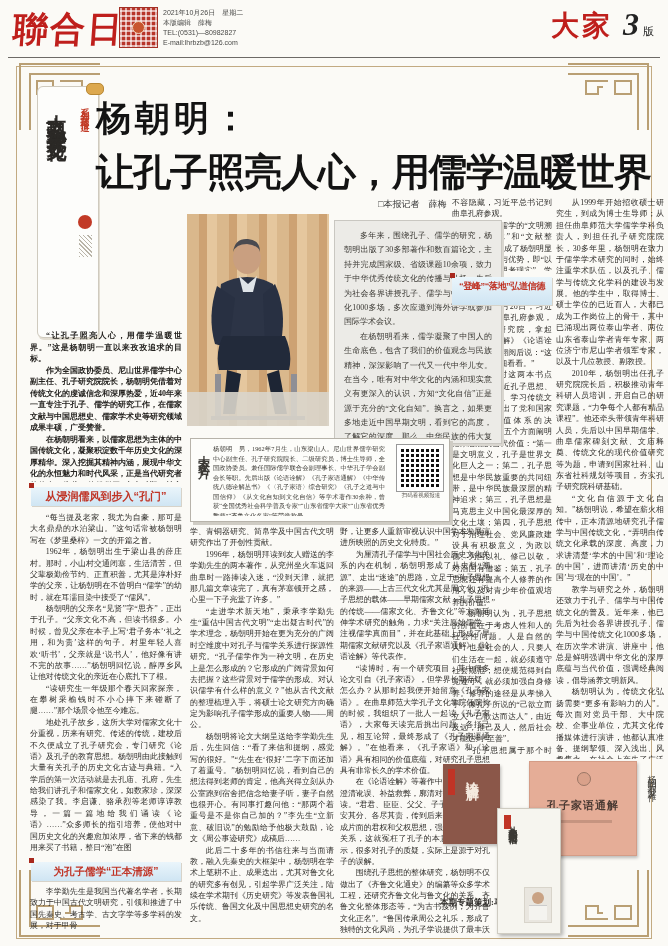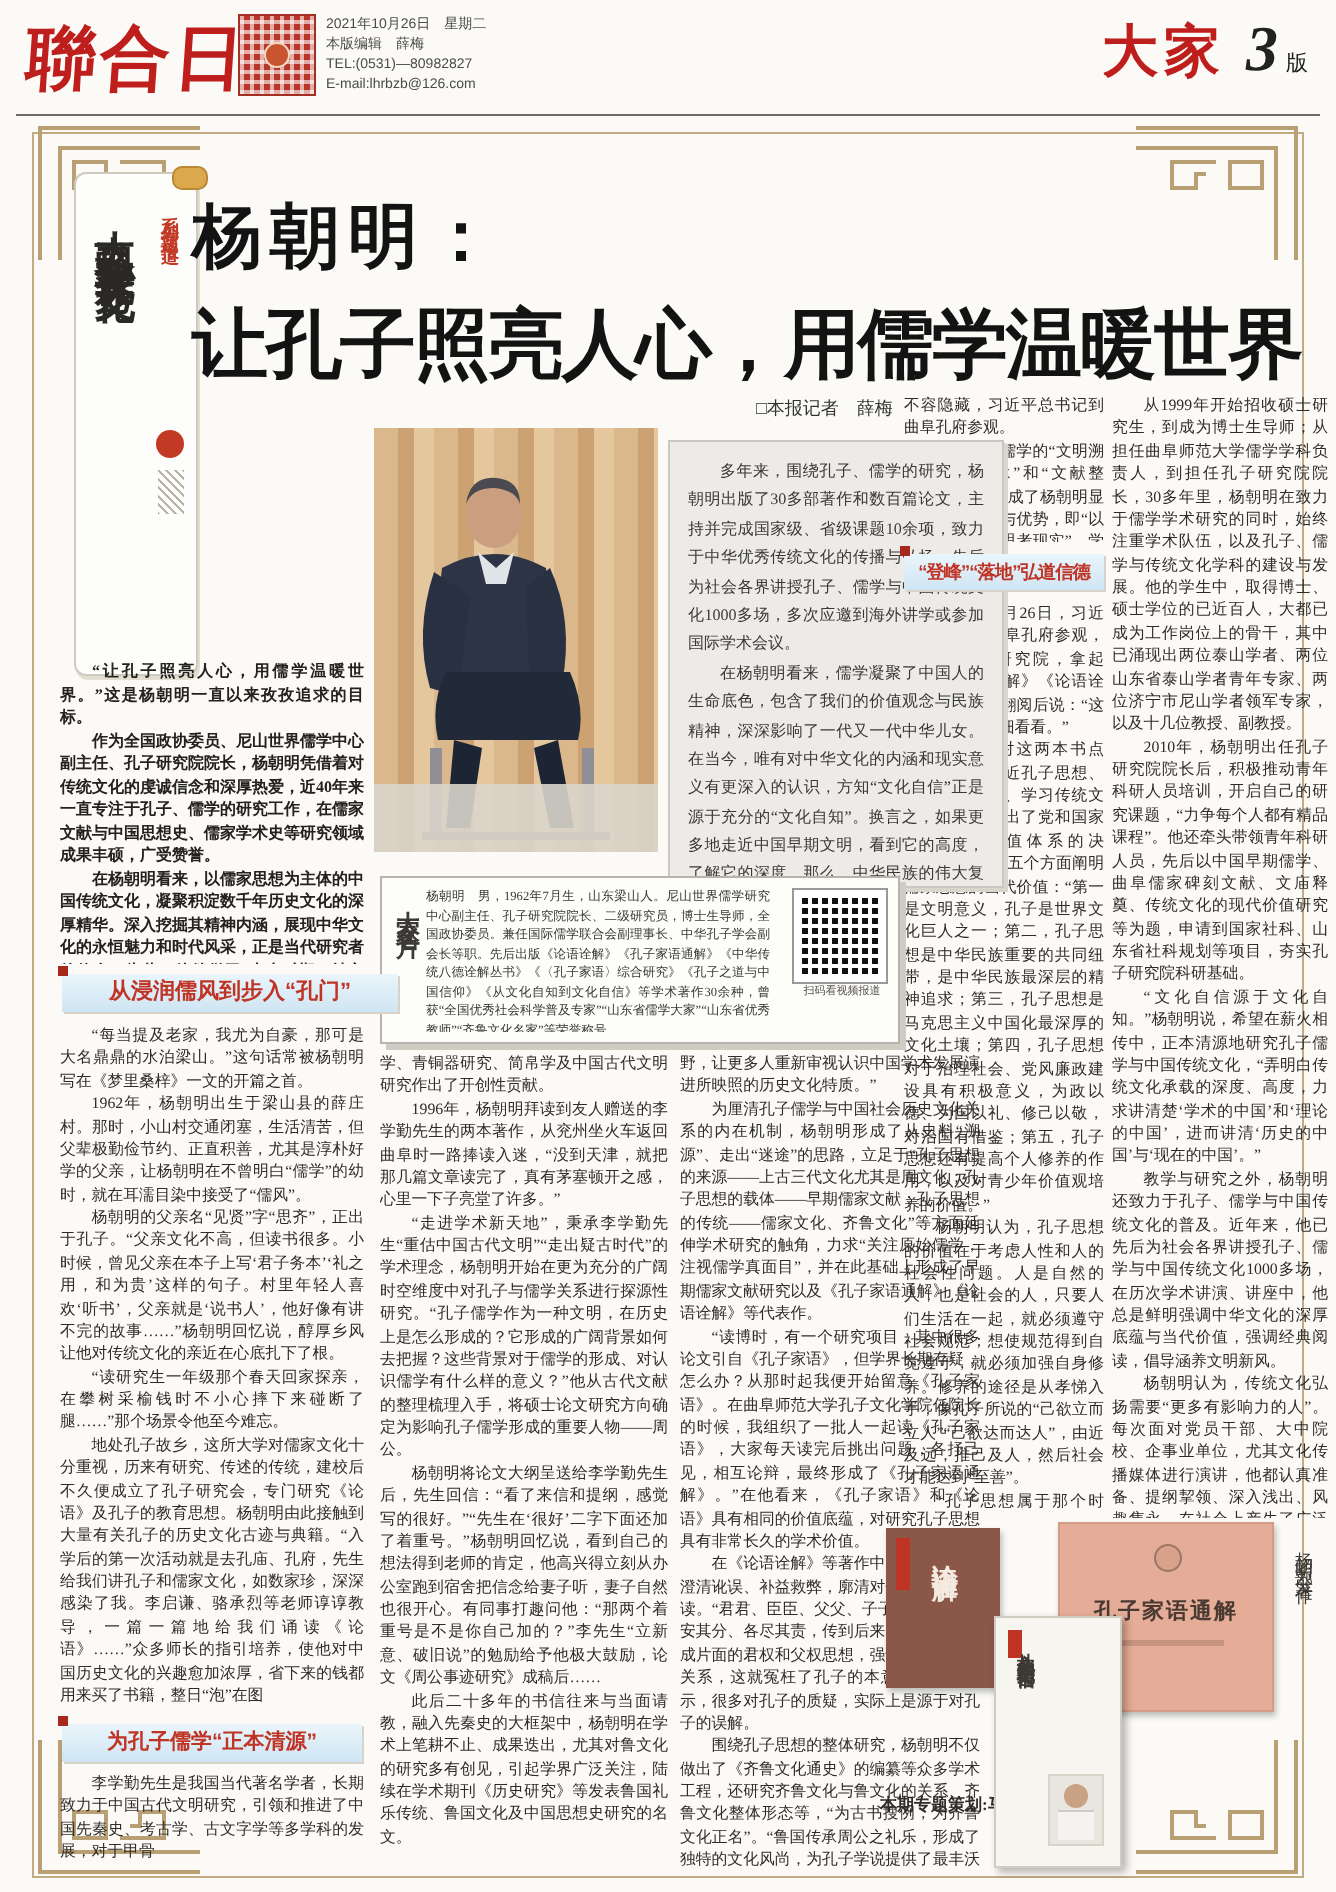--- a/index.html
+++ b/index.html
@@ -161,21 +161,21 @@
       <p>围绕孔子儒学的“文明溯源”“文化传承”和“文献整理”的研究，形成了杨朝明显著的学术特色与优势，即“以厚重历史传统思考现实”，学术视野更加开阔，在“拨去历史尘埃的同时，为大众呈现出一个更加现代的立体的孔子”。</p>
     </div>
   <div class="bodycol" style="left:556px;top:197px;width:108px;height:562px;">
       <p>从1999年开始招收硕士研究生，到成为博士生导师；从担任曲阜师范大学儒学学科负责人，到担任孔子研究院院长，30多年里，杨朝明在致力于儒学学术研究的同时，始终注重学术队伍，以及孔子、儒学与传统文化学科的建设与发展。他的学生中，取得博士、硕士学位的已近百人，大都已成为工作岗位上的骨干，其中已涌现出两位泰山学者、两位山东省泰山学者青年专家、两位济宁市尼山学者领军专家，以及十几位教授、副教授。</p>
       <p>2010年，杨朝明出任孔子研究院院长后，积极推动青年科研人员培训，开启自己的研究课题，“力争每个人都有精品课程”。他还牵头带领青年科研人员，先后以中国早期儒学、曲阜儒家碑刻文献、文庙释奠、传统文化的现代价值研究等为题，申请到国家社科、山东省社科规划等项目，夯实孔子研究院科研基础。</p>
       <p>“文化自信源于文化自知。”杨朝明说，希望在薪火相传中，正本清源地研究孔子儒学与中国传统文化，“弄明白传统文化承载的深度、高度，力求讲清楚‘学术的中国’和‘理论的中国’，进而讲清‘历史的中国’与‘现在的中国’。”</p>
       <p>教学与研究之外，杨朝明还致力于孔子、儒学与中国传统文化的普及。近年来，他已先后为社会各界讲授孔子、儒学与中国传统文化1000多场，在历次学术讲演、讲座中，他总是鲜明强调中华文化的深厚底蕴与当代价值，强调经典阅读，倡导涵养文明新风。</p>
       <p>杨朝明认为，传统文化弘扬需要“更多有影响力的人”。每次面对党员干部、大中院校、企事业单位，尤其文化传播媒体进行演讲，他都认真准备、提纲挈领、深入浅出、风趣隽永，在社会上产生了广泛影响。</p>
     </div>
 
-  <div class="sechead" style="left:452px;top:277px;width:100px;height:18px;line-height:18px;font-size:9.2px;letter-spacing:-0.5px;">“登峰”“落地”弘道信德</div>
+  <div class="sechead" style="left:452px;top:277px;width:100px;height:28px;line-height:18px;font-size:9.2px;letter-spacing:-0.5px;">“登峰”“落地”弘道信德</div>
   <div class="bodycol" style="left:452px;top:301px;width:100px;height:456px;">
       <p>2013年11月26日，习近平总书记到曲阜孔府参观，并来到孔子研究院，拿起《孔子家语通解》《论语诠解》两本书，翻阅后说：“这两本书我要仔细看看。”</p>
       <p>“总书记对这两本书点赞，这是对走近孔子思想、了解儒家学说、学习传统文化的倡导，道出了党和国家建设核心价值体系的决心。”杨朝明从五个方面阐明儒家思想的当代价值：“第一是文明意义，孔子是世界文化巨人之一；第二，孔子思想是中华民族重要的共同纽带，是中华民族最深层的精神追求；第三，孔子思想是马克思主义中国化最深厚的文化土壤；第四，孔子思想对于治理社会、党风廉政建设具有积极意义，为政以德、为国以礼、修己以敬，对治国有借鉴；第五，孔子思想还有提高个人修养的作用，以及对青少年价值观培养的价值。”</p>
       <p>杨朝明认为，孔子思想的价值在于考虑人性和人的社会性问题。人是自然的人，也是社会的人，只要人们生活在一起，就必须遵守社会规范；想使规范得到自觉遵守，就必须加强自身修养。修养的途径是从孝悌入手，像孔子所说的“己欲立而立人”“己欲达而达人”，由近及远，推己及人，然后社会才能达到“至善”。</p>
       <p>“孔子思想属于那个时代，又超越了那个时代。孔子思考的是人性和人的价值，它属于过去并影响着今天和未来。”</p>
     </div>
 
   <figure class="photo" style="margin:0">
     <svg width="142" height="212" viewBox="0 0 142 212">
       <ellipse cx="60" cy="44" rx="14" ry="16" fill="#c99f80"></ellipse>
@@ -205,21 +205,21 @@
     <div class="card-bio">杨朝明　男，1962年7月生，山东梁山人。尼山世界儒学研究中心副主任、孔子研究院院长、二级研究员，博士生导师，全国政协委员。兼任国际儒学联合会副理事长、中华孔子学会副会长等职。先后出版《论语诠解》《孔子家语通解》《中华传统八德诠解丛书》《〈孔子家语〉综合研究》《孔子之道与中国信仰》《从文化自知到文化自信》等学术著作30余种，曾获“全国优秀社会科学普及专家”“山东省儒学大家”“山东省优秀教师”“齐鲁文化名家”等荣誉称号。</div>
     <div class="card-qr"></div>
     <div class="qr-cap">扫码看视频报道</div>
   </div>
 
   <div class="bodycol intro" style="left:30px;top:330px;width:152px;height:152px;">
       <p>“让孔子照亮人心，用儒学温暖世界。”这是杨朝明一直以来孜孜追求的目标。</p>
       <p>作为全国政协委员、尼山世界儒学中心副主任、孔子研究院院长，杨朝明凭借着对传统文化的虔诚信念和深厚热爱，近40年来一直专注于孔子、儒学的研究工作，在儒家文献与中国思想史、儒家学术史等研究领域成果丰硕，广受赞誉。</p>
       <p>在杨朝明看来，以儒家思想为主体的中国传统文化，凝聚积淀数千年历史文化的深厚精华。深入挖掘其精神内涵，展现中华文化的永恒魅力和时代风采，正是当代研究者的使命。为此，他徜徉于“上古时期”“轴心时代”的长河，寻绎中华文明大树的根脉，致力于“登峰”“落地”，勤勉不辍，步履不停。</p>
     </div>
-  <div class="sechead" style="left:31px;top:487px;width:168px;height:19px;line-height:19px;font-size:11px;">从浸润儒风到步入“孔门”</div>
+  <div class="sechead" style="left:31px;top:487px;width:150px;height:19px;line-height:19px;font-size:11px;">从浸润儒风到步入“孔门”</div>
   <div class="bodycol" style="left:30px;top:512px;width:152px;height:346px;">
       <p>“每当提及老家，我尤为自豪，那可是大名鼎鼎的水泊梁山。”这句话常被杨朝明写在《梦里桑梓》一文的开篇之首。</p>
       <p>1962年，杨朝明出生于梁山县的薛庄村。那时，小山村交通闭塞，生活清苦，但父辈极勤俭节约、正直积善，尤其是淳朴好学的父亲，让杨朝明在不曾明白“儒学”的幼时，就在耳濡目染中接受了“儒风”。</p>
       <p>杨朝明的父亲名“见贤”字“思齐”，正出于孔子。“父亲文化不高，但读书很多。小时候，曾见父亲在本子上写‘君子务本’‘礼之用，和为贵’这样的句子。村里年轻人喜欢‘听书’，父亲就是‘说书人’，他好像有讲不完的故事……”杨朝明回忆说，醇厚乡风让他对传统文化的亲近在心底扎下了根。</p>
       <p>“读研究生一年级那个春天回家探亲，在攀树采榆钱时不小心摔下来碰断了腿……”那个场景令他至今难忘。</p>
       <p>地处孔子故乡，这所大学对儒家文化十分重视，历来有研究、传述的传统，建校后不久便成立了孔子研究会，专门研究《论语》及孔子的教育思想。杨朝明由此接触到大量有关孔子的历史文化古迹与典籍。“入学后的第一次活动就是去孔庙、孔府，先生给我们讲孔子和儒家文化，如数家珍，深深感染了我。李启谦、骆承烈等老师谆谆教导，一篇一篇地给我们诵读《论语》……”众多师长的指引培养，使他对中国历史文化的兴趣愈加浓厚，省下来的钱都用来买了书籍，整日“泡”在图</p>
     </div>
   <div class="sechead" style="left:31px;top:862px;width:150px;height:19px;line-height:19px;font-size:10.5px;">为孔子儒学“正本清源”</div>
   <div class="bodycol" style="left:30px;top:886px;width:152px;height:50px;">
       <p>李学勤先生是我国当代著名学者，长期致力于中国古代文明研究，引领和推进了中国先秦史、考古学、古文字学等多学科的发展，对于甲骨</p>

